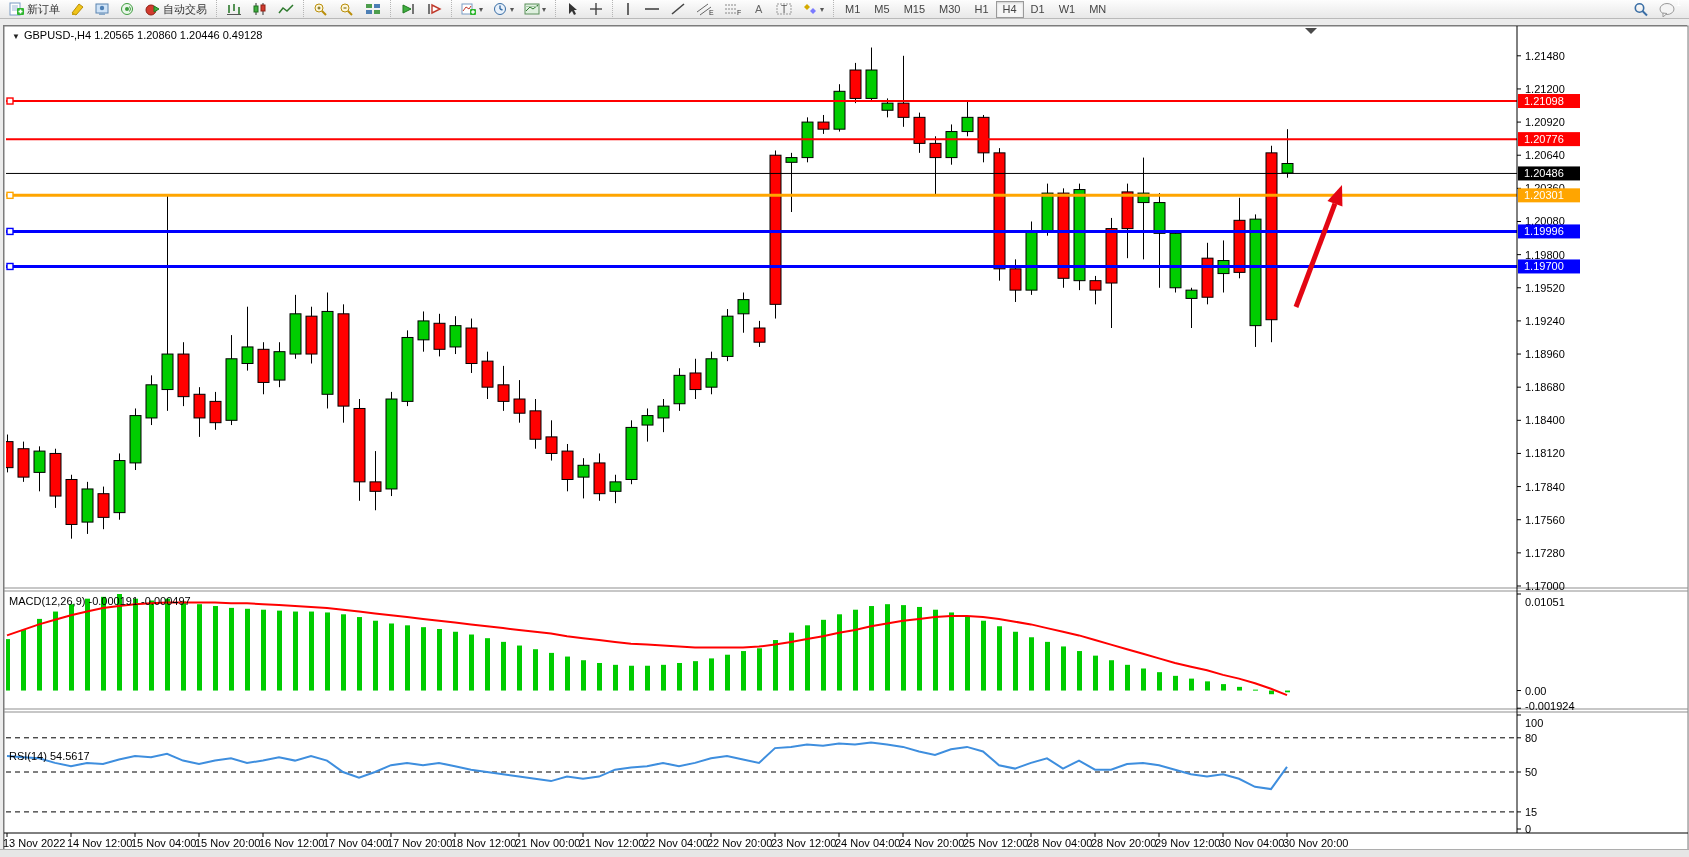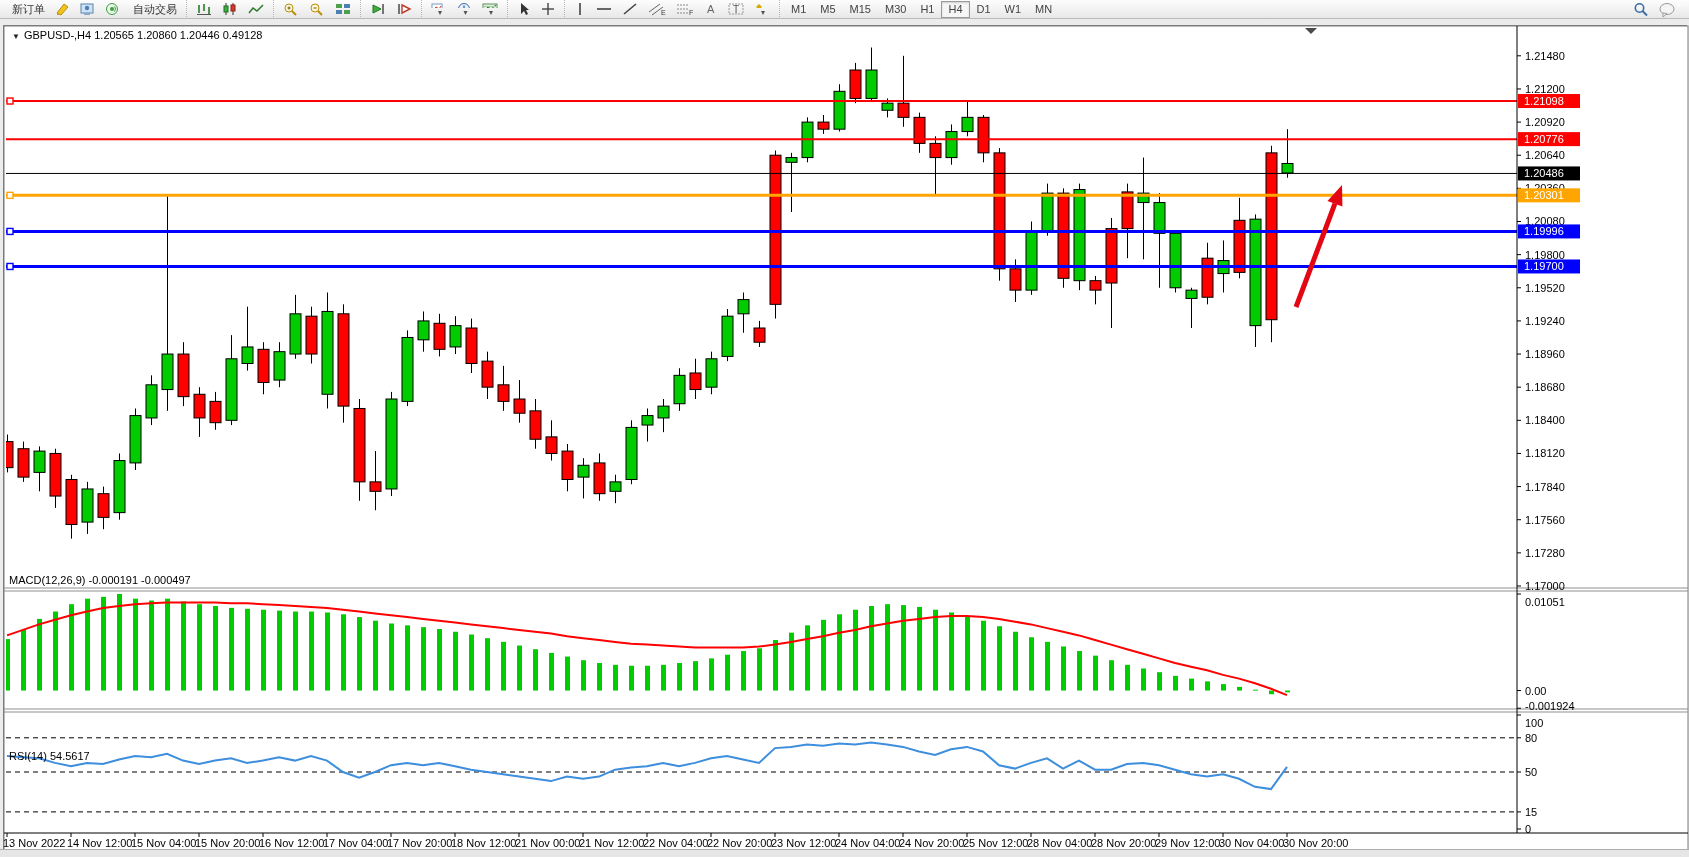--- a/index.html
+++ b/index.html
@@ -8,41 +8,41 @@
   #app { position:relative; width:1689px; height:857px; }
 
   
   .toolbar { position:absolute; left:0; top:0; width:1689px; height:19px;
              background:linear-gradient(#fdfdfd,#e8e8e8); border-bottom:1px solid #b9b9b9;
              display:flex; align-items:center; font-size:11px; color:#333; }
   .tb-group { display:flex; align-items:center; height:19px; padding:0 4px;
               border-left:1px dotted #b5b5b5; }
   .tb-group:first-child { border-left:none; }
   .tb-btn { display:flex; align-items:center; height:17px; padding:0 3px; margin:0 1px;
-            border:1px solid transparent; border-radius:2px; cursor:default;flex-direction:column; }
+            border:1px solid transparent; border-radius:2px; cursor:default; }
   .tb-btn svg { display:block; }
   .tb-label { margin-left:3px; white-space:nowrap; }
   .tb-caret { font-size:8px; color:#555; margin-left:2px; }
   .tf-btn { padding:0 6px; height:17px; display:flex; align-items:center;
             color:#444; border:1px solid transparent; }
   .tf-btn.active { background:#f6f6f6; border:1px solid #9a9a9a; box-shadow:inset 0 1px 2px #cfcfcf; }
   .tb-right { margin-left:auto; display:flex; align-items:center; padding-right:8px; }
   .chat-badge { position:relative; }
   .chat-badge .cnt { position:absolute; top:-4px; right:-6px; background:#e5322; color:#fff;
                      border-radius:7px; font-size:9px; padding:0 4px; line-height:11px; }
 
   
   .chart-window { position:absolute; left:3px; top:25px; width:1684px; height:824px;
                   background:#fff; border:1px solid #7c7c7c; }
   #chart-svg { position:absolute; left:-3px; top:-25px; }
 
   .overlay-label { position:absolute; font-size:11px; color:#000; white-space:nowrap; z-index:5; }
   .symbol-label { left:8px; top:3px; }
   .symbol-label .tri { font-size:8px; color:#222; margin-right:4px; }
-  .macd-label { left:5px; top:548px; }
+  .macd-label { left:5px; top:569px; }
   .rsi-label  { left:5px; top:724px; }
 
   .bottom-strip { position:absolute; left:0; top:849px; width:1689px; height:8px;
                   background:#e6e6e6; border-top:1px solid #adadad; }
 </style>
 </head>
 <body>
 <div id="app">
 
   <div class="toolbar">

